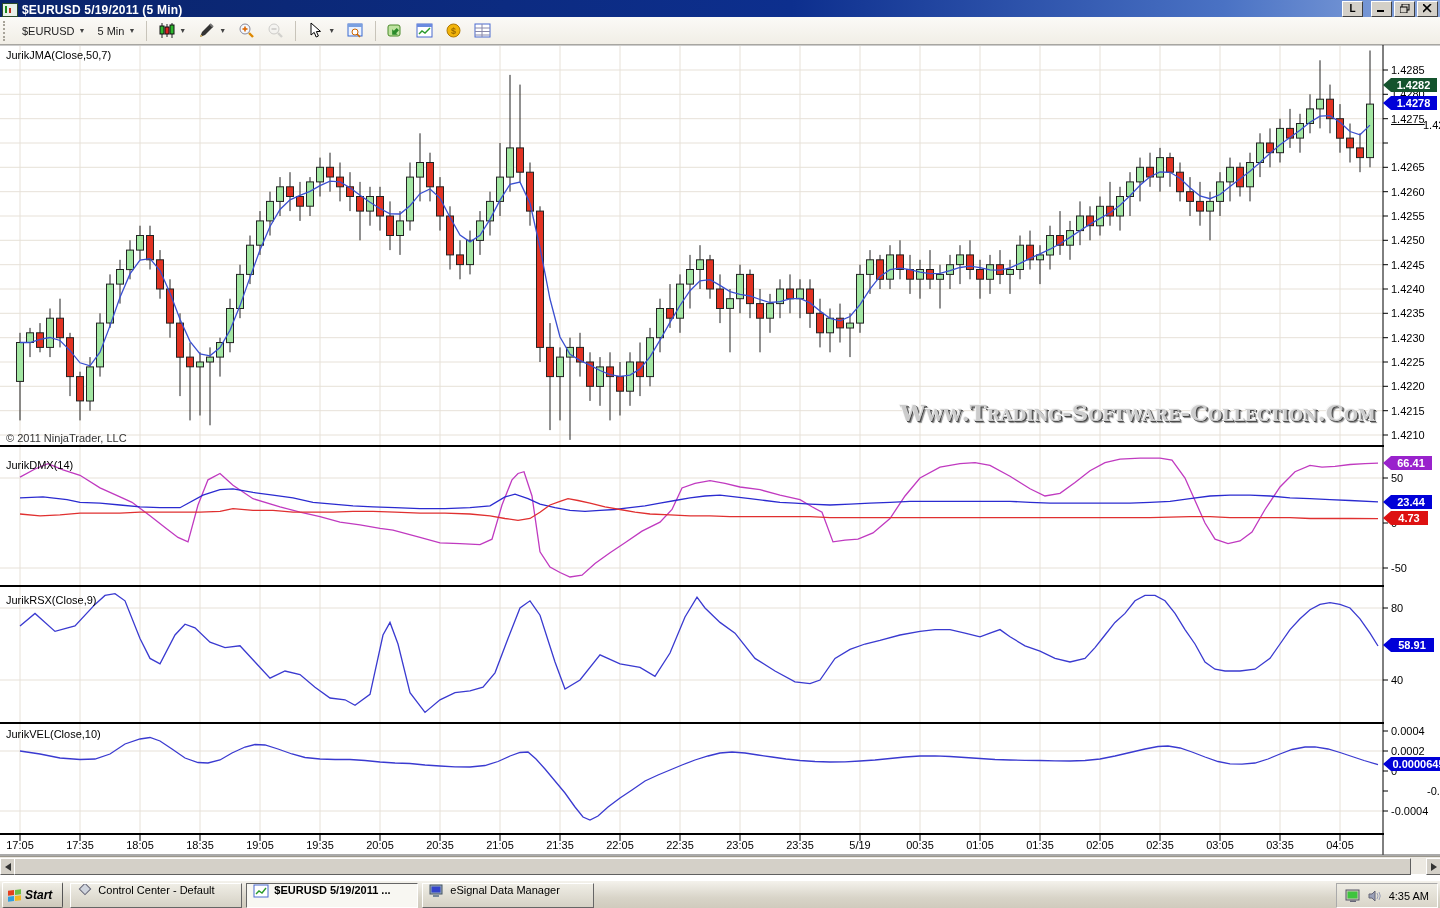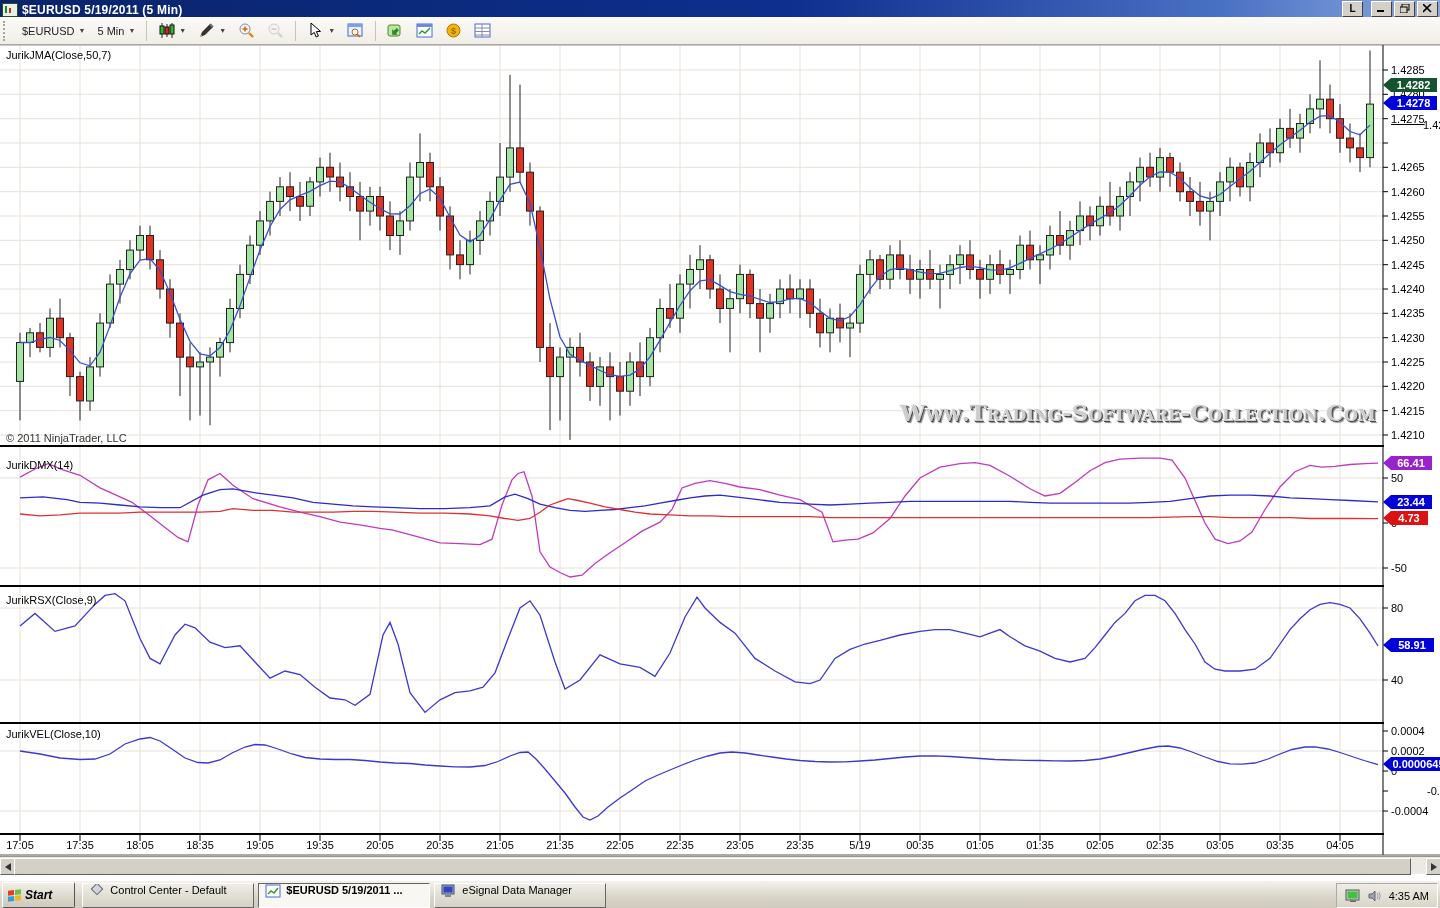--- a/index.html
+++ b/index.html
@@ -46,21 +46,21 @@
      display:flex;align-items:center;justify-content:center;}
   #sb-left{left:0;width:13px;} #sb-right{left:1426px;width:13px;}
   #sb-thumb{position:absolute;left:14px;top:1px;width:1395px;height:15px;background:#d4d0c8;
      border:1px solid;border-color:#fff #606060 #606060 #fff;}
   .sb-arrow{width:0;height:0;border-style:solid;}
   #sb-left .sb-arrow{border-width:4px 6px 4px 0;border-color:transparent #333 transparent transparent;}
   #sb-right .sb-arrow{border-width:4px 0 4px 6px;border-color:transparent transparent transparent #333;}
   
   #taskbar{position:absolute;left:0;top:880px;width:1440px;height:28px;
     background:linear-gradient(#f4f2ec,#d8d4c8 60%,#cfcabc);border-top:1px solid #fff;display:flex;align-items:center;}
-  #startbtn{height:24px;margin:0 3px 0 2px;padding:0 22px 0 5px;display:flex;align-items:center;gap:4px;
+  #startbtn{height:24px;margin:0 3px 0 2px;padding:0 10px 0 5px;display:flex;align-items:center;gap:4px;
     background:linear-gradient(#f0eee6,#cdc8ba);border:1px solid;border-color:#fff #555 #555 #fff;border-radius:2px;
     font-size:12px;font-weight:bold;font-style:italic;}
   .flag{display:inline-grid;grid-template-columns:6px 6px;grid-template-rows:5px 5px;gap:1px;transform:skewY(-6deg);}
   .flag i{display:block;} .flag i:nth-child(1){background:#e3401f;} .flag i:nth-child(2){background:#6cbe45;}
   .flag i:nth-child(3){background:#2f9fe0;} .flag i:nth-child(4){background:#f2b823;}
   .taskbtn{height:23px;width:158px;margin-left:4px;display:flex;gap:5px;padding:0 6px;
     background:linear-gradient(#efede5,#d5d1c5);border:1px solid;border-color:#fff #666 #666 #fff;
     font-size:11px;white-space:nowrap;overflow:hidden;}
   .taskbtn.active{background:#f8f7f2;border-color:#666 #fff #fff #666;font-weight:bold;}
   #tray{position:absolute;right:2px;top:2px;height:23px;display:flex;align-items:center;gap:6px;padding:0 8px;

